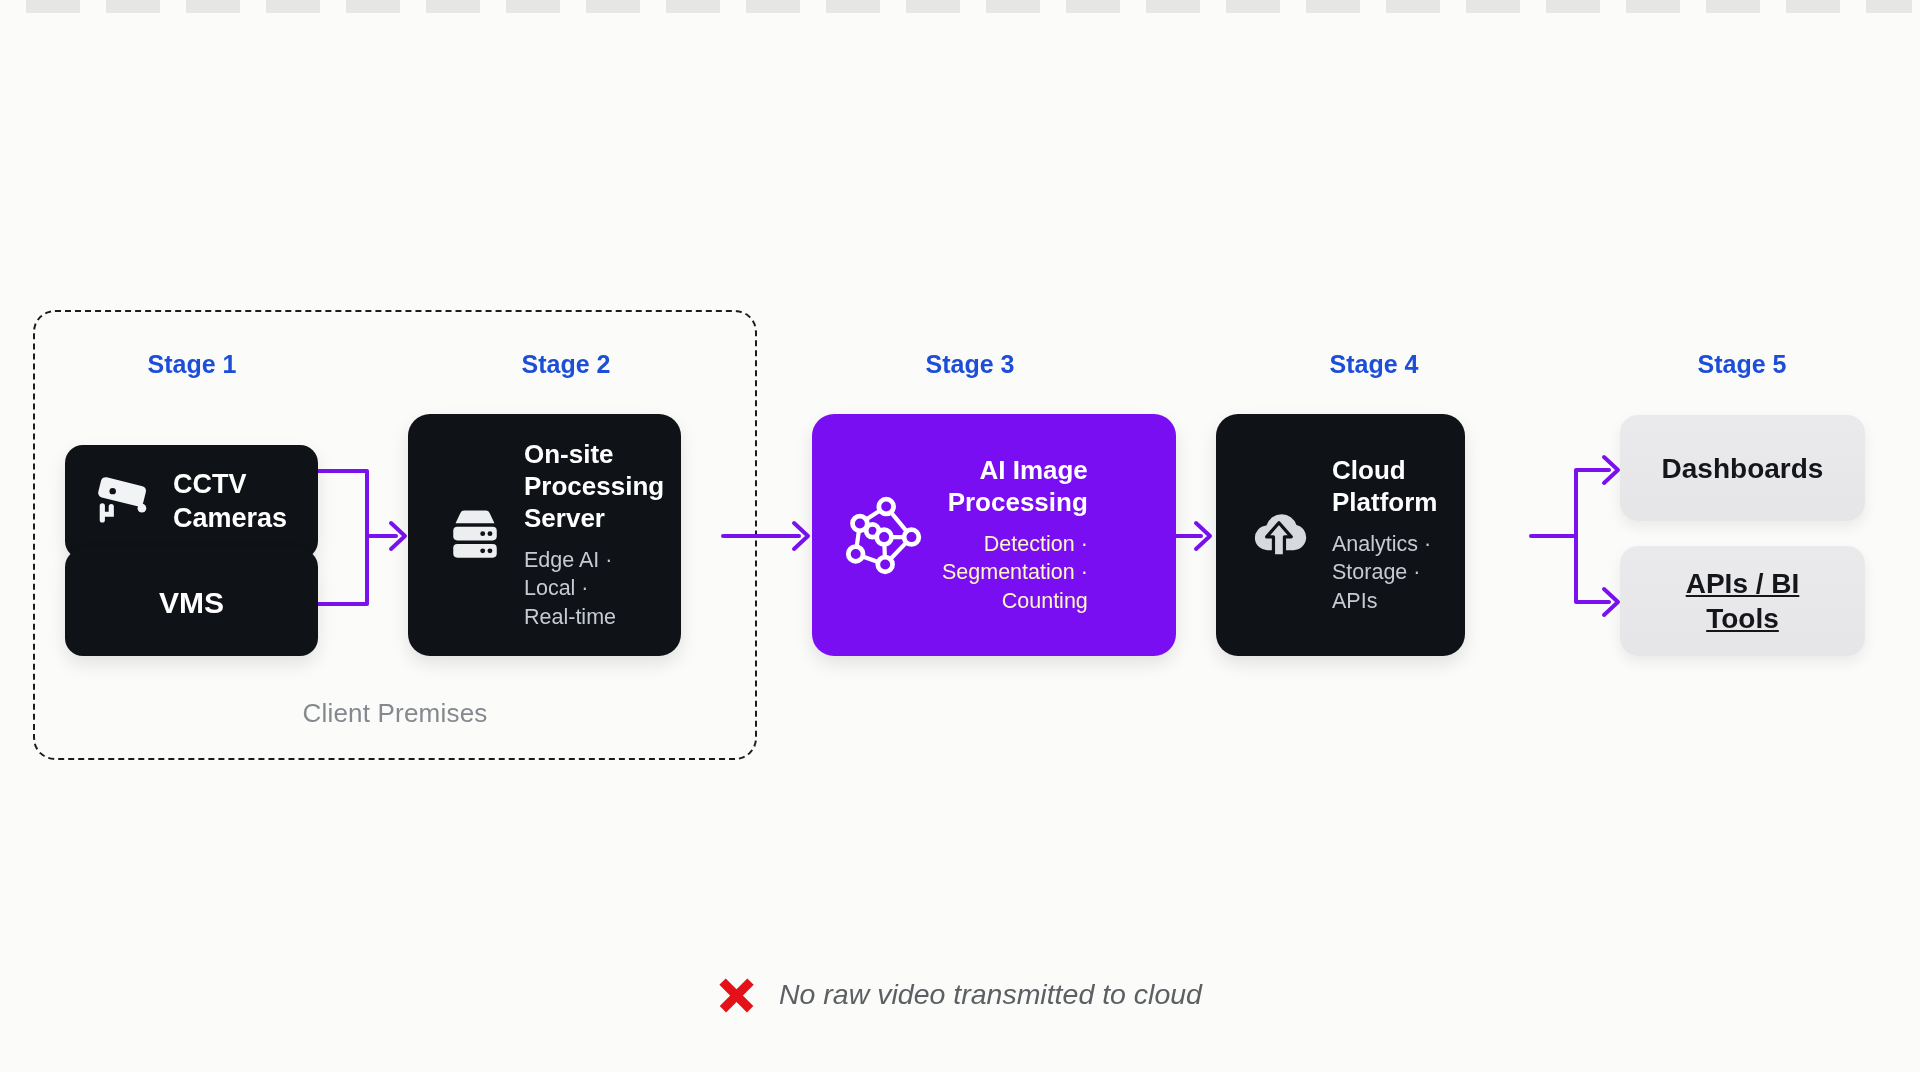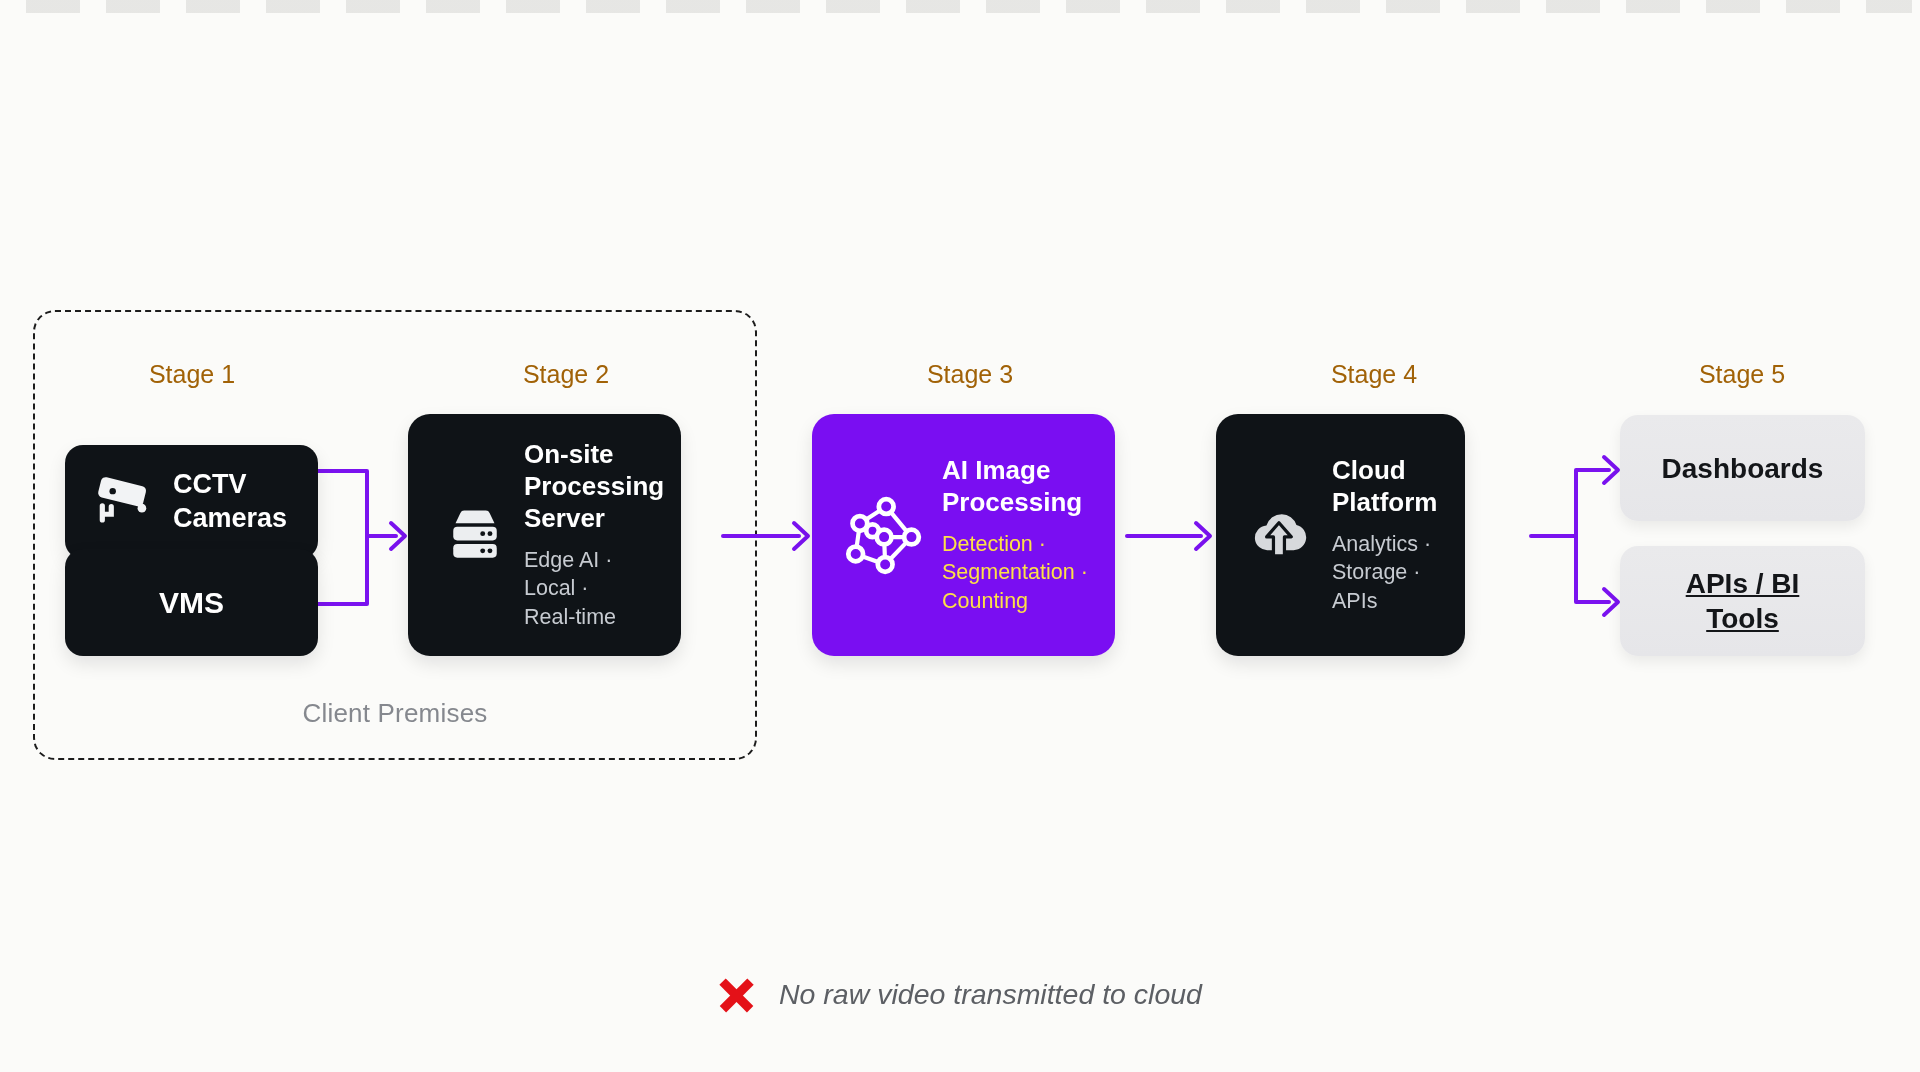--- a/index.html
+++ b/index.html
@@ -18,39 +18,39 @@
   }
   .premises{
     position:absolute;left:33px;top:310px;width:724px;height:450px;
     border:2.5px dashed #1c1c1c;border-radius:22px;box-sizing:border-box;
   }
   .premises-label{
     position:absolute;left:245px;top:698px;width:300px;
     text-align:center;font-size:26px;color:#85888e;letter-spacing:.2px;
   }
   .stage-label{
-    position:absolute;top:360px;width:240px;text-align:center;
-    font-size:25px;font-weight:400;color:#a16207;
+    position:absolute;top:350px;width:240px;text-align:center;
+    font-size:25px;font-weight:700;color:#1d4ed8;
   }
   .box{
     position:absolute;box-sizing:border-box;display:flex;align-items:center;
     border-radius:22px;color:#fff;
     box-shadow:0 8px 18px rgba(10,10,20,.10);
   }
   .dark{background:#0f1317;}
   .purple{background:#7a0ef2;}
   .gray{
     background:linear-gradient(180deg,#eaeaec 0%,#e6e6e9 100%);
     color:#141619;justify-content:center;border-radius:18px;
     box-shadow:0 6px 14px rgba(10,10,20,.07);
   }
   .pre{white-space:pre-line;}
   .node-title{font-weight:bold;font-size:26px;line-height:1.23;color:#ffffff;}
   .node-sub{font-size:21.5px;line-height:1.33;color:#c7cbd1;margin-top:11px;}
-  .purple .node-sub{color:#fde047;}
+  .purple .node-sub{color:#fef9c3;}
   .cctv-title{font-weight:bold;font-size:27px;line-height:1.25;color:#fff;}
   .vms-title{font-weight:bold;font-size:30px;color:#fff;width:100%;text-align:center;}
   .gray-title{font-weight:bold;font-size:28px;line-height:1.25;text-align:center;}
   .icon-col{flex:0 0 auto;display:flex;align-items:center;justify-content:center;}
   .connectors{position:absolute;left:0;top:0;pointer-events:none;}
   .footnote{
     position:absolute;left:50%;top:976px;transform:translateX(-50%);
     display:flex;align-items:center;gap:24px;white-space:nowrap;
   }
   .xmark{position:relative;width:37px;height:37px;flex:0 0 auto;}
@@ -129,21 +129,21 @@
     </span>
     <div>
       <div class="node-title pre">On-site
 Processing
 Server</div>
       <div class="node-sub pre">Edge AI · Local ·
 Real-time</div>
     </div>
   </div>
 
-  <div class="box purple" style="left:812px;top:414px;width:303px;height:242px;padding:0 18px 0 30px;gap:20px;">
+  <div class="box purple" style="left:812px;top:414px;width:364px;height:242px;padding:0 18px 0 30px;gap:20px;text-align:right;">
     <span class="icon-col">
       <svg width="80" height="80" viewBox="0 0 76 76">
         <g stroke="#ffffff" stroke-width="4" fill="none">
           <path d="M42 11 L17 27 M42 11 L66 40 M17 27 L13 56 M17 27 L40 40 M40 40 L66 40 M40 40 L41 66 M13 56 L41 66 M41 66 L66 40"></path>
         </g>
         <g fill="#7a0ef2" stroke="#ffffff" stroke-width="4.5">
           <circle cx="42" cy="11" r="7"></circle>
           <circle cx="17" cy="27" r="7"></circle>
           <circle cx="29" cy="34" r="6"></circle>
           <circle cx="40" cy="40" r="7"></circle>

